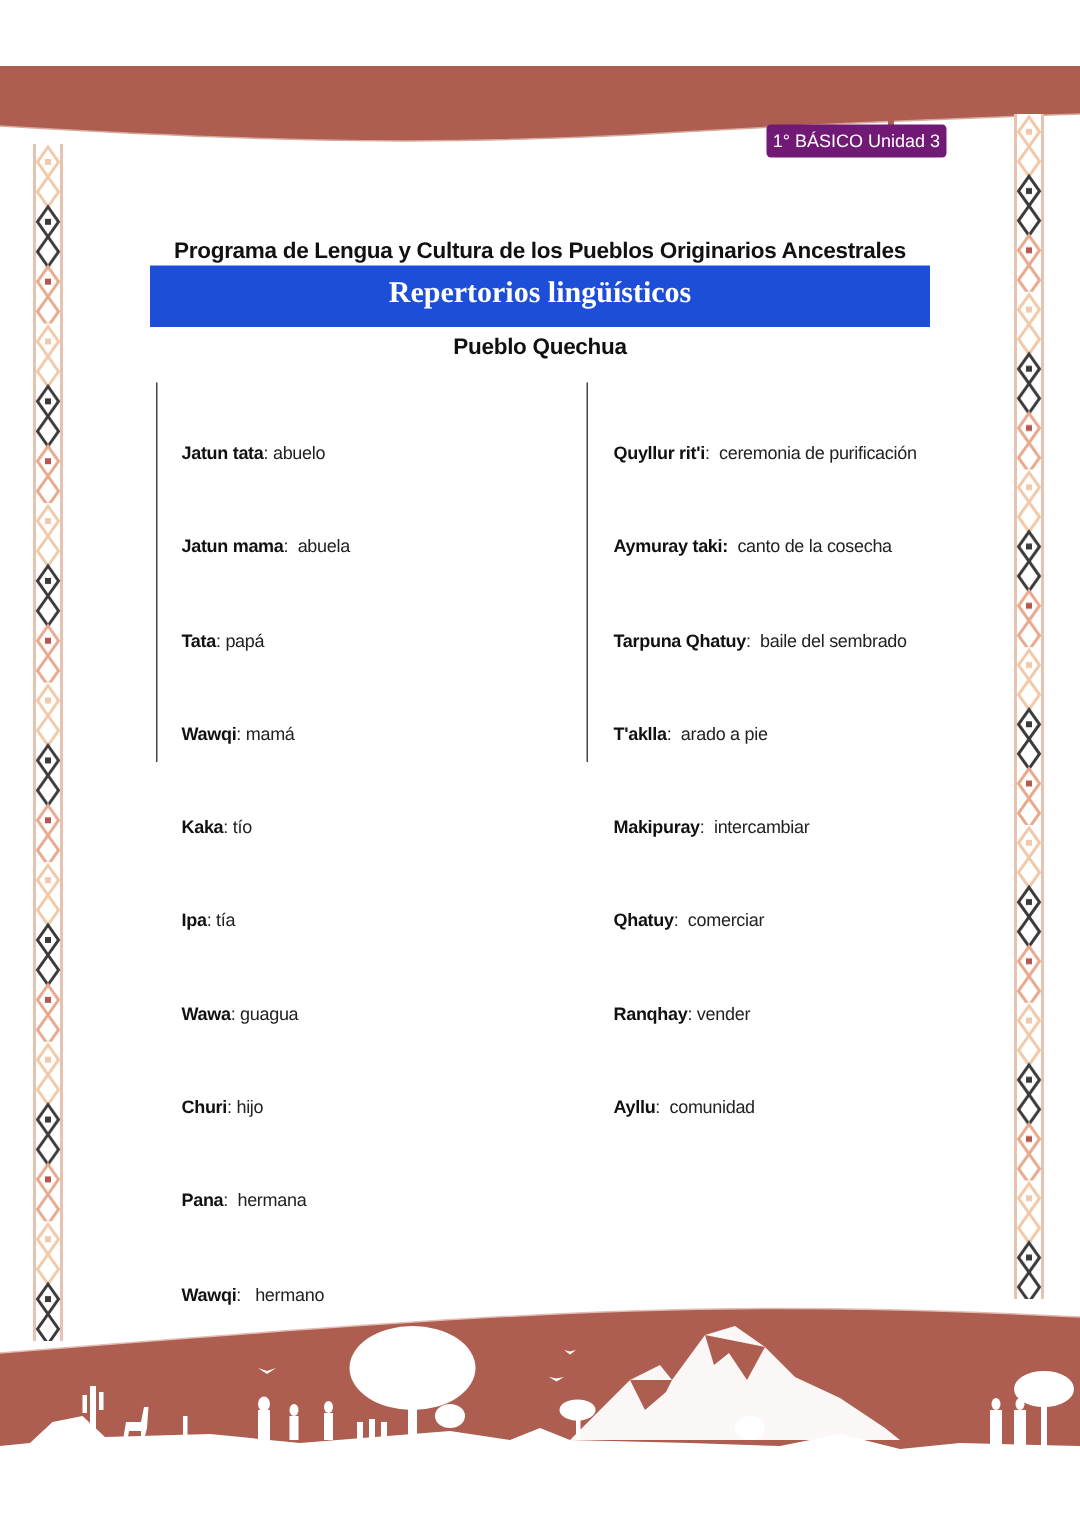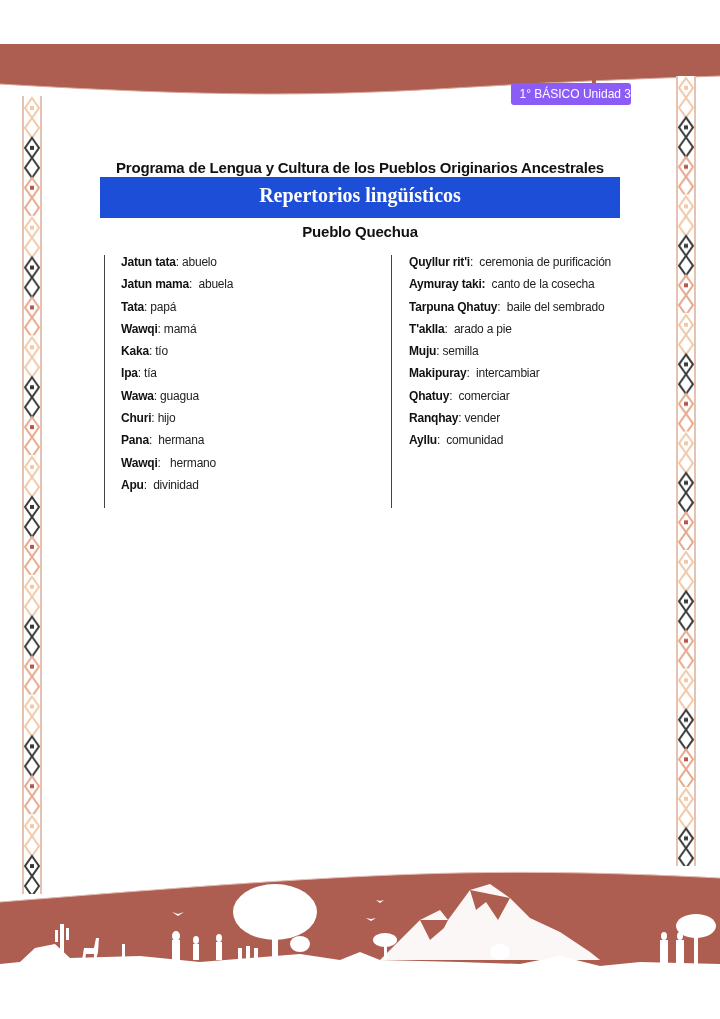--- a/index.html
+++ b/index.html
@@ -4,23 +4,23 @@
   <style>
     html, body { margin: 0; padding: 0; }
     body {
       width: 720px; height: 1019px; position: relative; overflow: hidden;
       background: #ffffff;
       font-family: "Liberation Sans", sans-serif;
     }
     .header-band { position: absolute; left: 0; top: 0; width: 720px; height: 120px; }
     .unit-badge {
       position: absolute; left: 511px; top: 83px; width: 120px; height: 22px;
-      background: #8b5cf6; color: #fff; border-radius: 3px;
+      background: #701a75; color: #fff; border-radius: 3px;
       font-family: "Liberation Sans", sans-serif; font-size: 12px;
-      line-height: 22px; text-align: right;
+      line-height: 22px; text-align: center;
     }
     .badge-stem { position: absolute; left: 592px; top: 72px; width: 4px; height: 12px; background: #ad5e50; }
 
     .side-border { position: absolute; width: 20px; }
     .side-border.left { left: 22px; top: 96px; height: 798px; }
     .side-border.right { left: 676px; top: 76px; height: 790px; }
 
     .title-block { position: absolute; left: 100px; top: 116px; width: 520px; text-align: center; }
     .program-title, .people-title {
       font-family: "Liberation Sans", sans-serif; font-weight: bold; font-size: 15px;
@@ -30,21 +30,21 @@
       position: absolute; left: 100px; top: 177px; width: 520px; height: 41px;
       background: #1d4ed8; color: #fff; text-align: center;
       font-family: "Liberation Serif", serif; font-weight: bold; font-size: 20px; line-height: 36px;
     }
 
     .vocab-col { position: absolute; top: 255px; }
     .vocab-col.left { left: 104px; height: 253px; border-left: 1.5px solid #444; padding-left: 16px; width: 260px; }
     .vocab-col.right { left: 391px; height: 253px; border-left: 1.5px solid #444; padding-left: 17px; width: 230px; }
     .vocab-item {
       font-family: "Liberation Sans", sans-serif; font-size: 12px; color: #222;
-      height: 22.3px; line-height: 14px; white-space: nowrap; letter-spacing: -0.2px;
+      height: 22.3px; line-height: 14px; white-space: nowrap; letter-spacing: -0.2px; margin-top: 40px;
     }
     .vocab-term { font-weight: bold; color: #111; }
 
     .footer-band { position: absolute; left: 0; top: 840px; width: 720px; height: 140px; }
   </style>
 </head>
 <body>
 
 <svg class="header-band" viewBox="0 0 720 120" width="720" height="120">
   <path d="M0,44 L720,44 L720,76 C600,80 520,84 420,90 C300,96 200,96 0,84 Z" fill="#ad5e50"></path>
@@ -92,21 +92,20 @@
   <div class="vocab-item"><span class="vocab-term">Pana</span><span style="white-space:pre">:  </span><span>hermana</span></div>
   <div class="vocab-item"><span class="vocab-term">Wawqi</span><span style="white-space:pre">:   </span><span>hermano</span></div>
   <div class="vocab-item"><span class="vocab-term">Apu</span><span style="white-space:pre">:  </span><span>divinidad</span></div>
 </div>
 
 <div class="vocab-col right">
   <div class="vocab-item"><span class="vocab-term">Quyllur rit'i</span><span style="white-space:pre">:  </span><span>ceremonia de purificación</span></div>
   <div class="vocab-item"><span class="vocab-term">Aymuray taki:</span><span style="white-space:pre">  </span><span>canto de la cosecha</span></div>
   <div class="vocab-item"><span class="vocab-term">Tarpuna Qhatuy</span><span style="white-space:pre">:  </span><span>baile del sembrado</span></div>
   <div class="vocab-item"><span class="vocab-term">T'aklla</span><span style="white-space:pre">:  </span><span>arado a pie</span></div>
-  <div class="vocab-item"><span class="vocab-term">Muju</span><span style="white-space:pre">: </span><span>semilla</span></div>
   <div class="vocab-item"><span class="vocab-term">Makipuray</span><span style="white-space:pre">:  </span><span>intercambiar</span></div>
   <div class="vocab-item"><span class="vocab-term">Qhatuy</span><span style="white-space:pre">:  </span><span>comerciar</span></div>
   <div class="vocab-item"><span class="vocab-term">Ranqhay</span><span style="white-space:pre">: </span><span>vender</span></div>
   <div class="vocab-item"><span class="vocab-term">Ayllu</span><span style="white-space:pre">:  </span><span>comunidad</span></div>
 </div>
 
 <svg class="footer-band" viewBox="0 0 720 140" width="720" height="140">
   <path d="M0,62 C150,50 300,38 420,34 C540,30 640,34 720,38 L720,128 L0,128 Z" fill="#ad5e50"></path>
   <path d="M0,62 C150,50 300,38 420,34 C540,30 640,34 720,38" fill="none" stroke="#e3bdb3" stroke-width="1"></path>
   <g fill="#ffffff">

